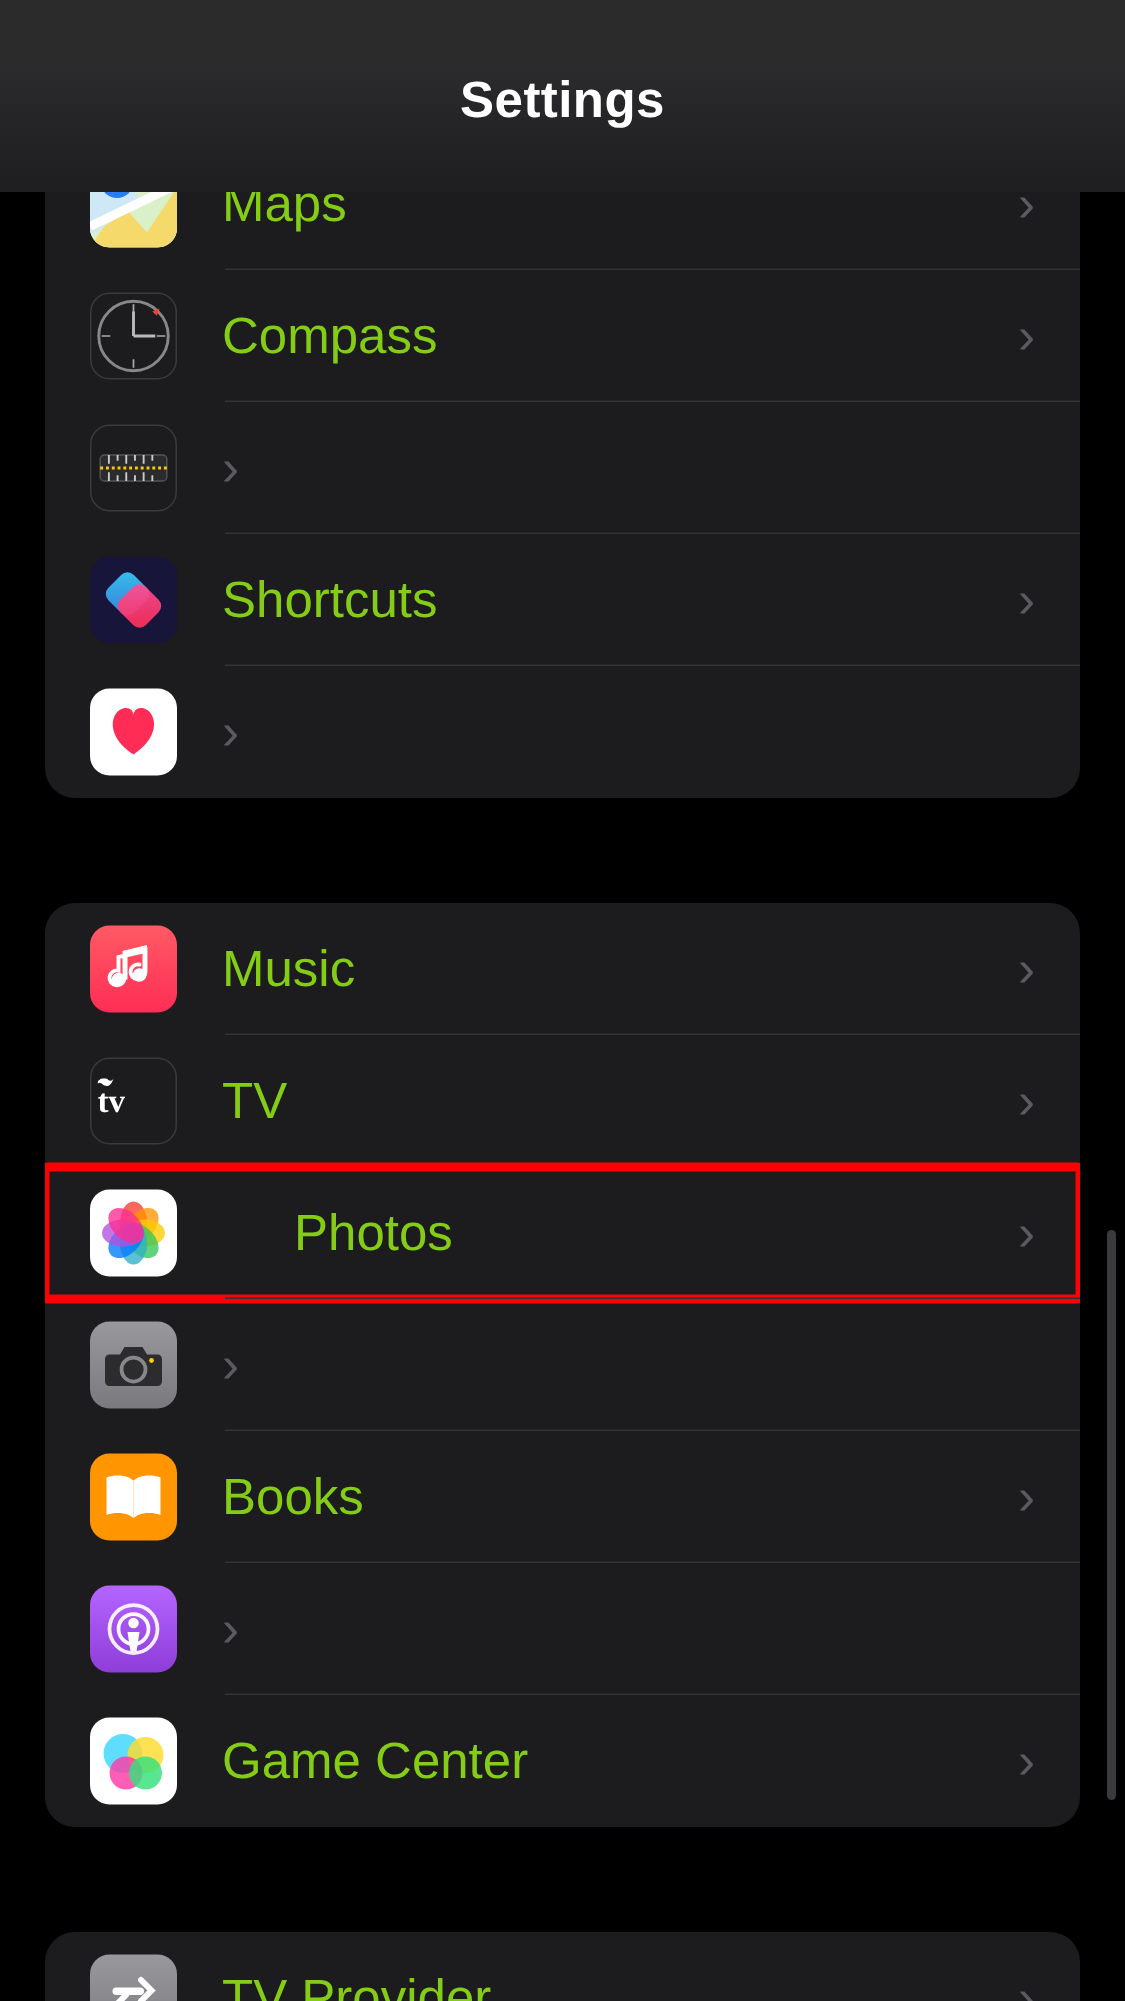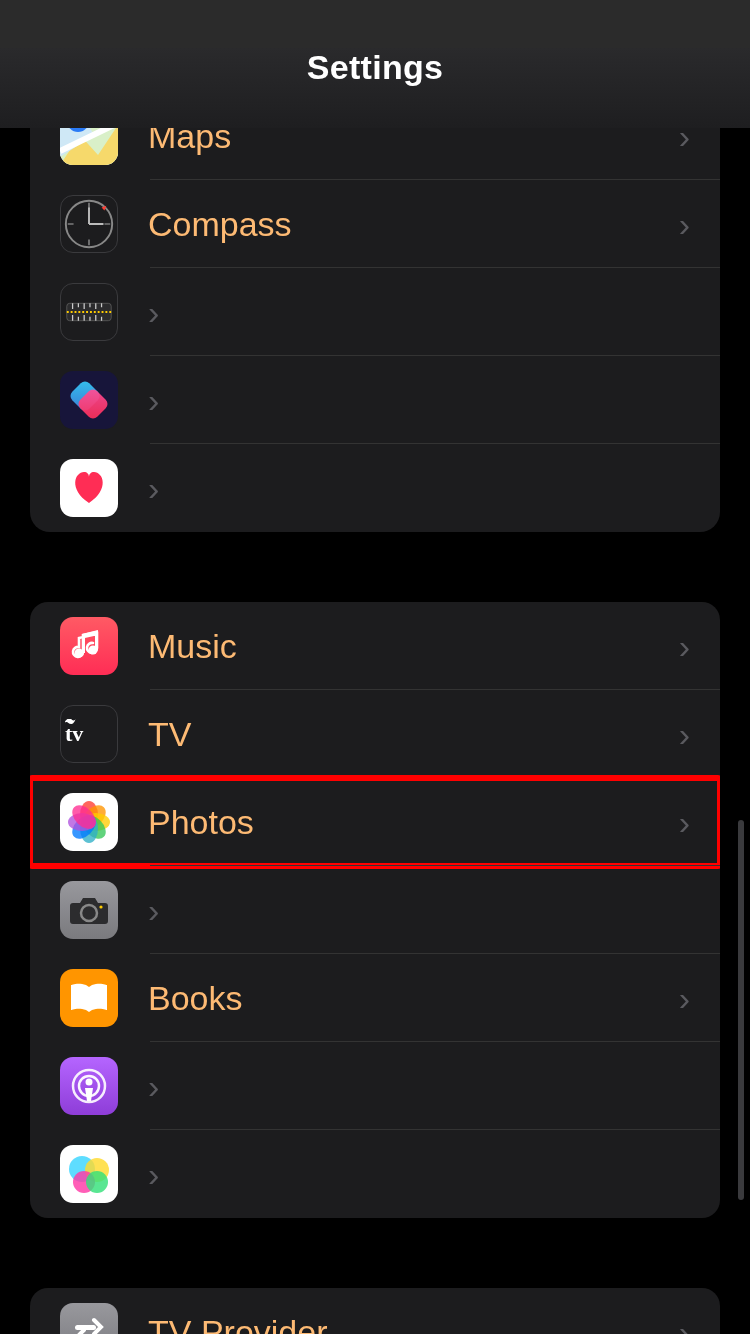--- a/index.html
+++ b/index.html
@@ -5,34 +5,34 @@
   * { margin:0; padding:0; box-sizing:border-box; -webkit-font-smoothing:antialiased; }
   html,body { width:750px; height:1334px; background:#000; overflow:hidden;
     font-family:-apple-system,"SF Pro Text","Helvetica Neue",Helvetica,Arial,sans-serif;
     color:#fff; }
   .status-bar { height:48px; background:#2b2b2b; }
   .nav-bar { height:80px; background:linear-gradient(#2a2a2c,#1e1e20);
     display:flex; justify-content:center; }
   .nav-title { font-size:34px; font-weight:700; letter-spacing:.3px; }
   .scroll { height:calc(1334px - 128px); overflow:hidden; padding:0 30px; }
   .group { background:#1c1c1e; border-radius:20px; overflow:hidden; }
-  .group + .group { margin-top:70px;border-radius:18px; }
+  .group + .group { margin-top:70px; }
   .group.first { margin-top:-36px; }
   .group.last { margin-top:70px; }
   .row { display:flex; align-items:center; height:88px; padding:0 30px;
     position:relative; cursor:pointer; }
   .row:not(:last-child)::after { content:""; position:absolute; left:120px; right:0;
     bottom:0; height:1px; background:#333; }
   .icon-wrap { width:58px; height:58px; border-radius:13px; flex:0 0 58px;
     display:flex; align-items:center; justify-content:center; margin-right:30px;
     overflow:hidden; }
-  .label { font-size:34px; font-weight:400; color:#fdba74; flex:1; }
+  .label { font-size:34px; font-weight:400; color:#84cc16; flex:1; }
   .chevron { color:#5a5a5f; font-size:34px; font-weight:300; }
   .highlight { position:relative; outline:6px solid #ff0000; outline-offset:-3px;
-    z-index:5; border-radius:2px; }
+    z-index:5; border-radius:2px;gap:48px; }
   .highlight::after { background:#333 !important; }
   .scrollbar-track { position:absolute; right:6px; top:820px; width:6px; height:380px;
     background:#3a3a3d; border-radius:3px; }
   svg { display:block; }
 </style>
 </head>
 <body>
 
 <div class="status-bar"></div>
 
@@ -112,20 +112,21 @@
             </linearGradient>
             <linearGradient id="sg2" x1="0" y1="0" x2="1" y2="1">
               <stop offset="0" stop-color="#ff4e9b"></stop>
                 <stop offset="1" stop-color="#ff2d55"></stop>
             </linearGradient>
           </defs>
           <rect x="13" y="13" width="24" height="24" rx="6" fill="url(#sg1)" transform="rotate(45 25 25)"></rect>
           <rect x="21" y="21" width="24" height="24" rx="6" fill="url(#sg2)" transform="rotate(45 33 33)" opacity=".92"></rect>
         </svg>
       </div>
+      <div class="label">Shortcuts</div>
       <div class="chevron">›</div>
     </div>
 
     <div class="row">
       <div class="icon-wrap" style="background:#fff">
         <svg width="58" height="58" viewBox="0 0 58 58">
           <path d="M29 44 C8 30 15 13 24 13 C27 13 29 15 29 18 C29 15 31 13 34 13 C43 13 50 30 29 44 Z" fill="#ff2d55"></path>
         </svg>
       </div>
       <div class="chevron">›</div>
@@ -215,20 +216,21 @@
 
     <div class="row">
       <div class="icon-wrap" style="background:#fff">
         <svg width="50" height="50" viewBox="0 0 50 50">
           <circle cx="18" cy="20" r="13" fill="#3bd6ff" opacity=".82"></circle>
           <circle cx="33" cy="21" r="12" fill="#ffdb2e" opacity=".82"></circle>
           <circle cx="20" cy="33" r="11" fill="#ff3ba7" opacity=".82"></circle>
           <circle cx="33" cy="33" r="11" fill="#35e07a" opacity=".82"></circle>
         </svg>
       </div>
+      <div class="label">Game Center</div>
       <div class="chevron">›</div>
     </div>
   </div>
 
   <div class="group last">
     <div class="row">
       <div class="icon-wrap" style="background:linear-gradient(#98989d,#7a7a7e)">
         <svg width="40" height="40" viewBox="0 0 40 40">
           <rect x="6" y="13" width="21" height="5" rx="2.5" fill="#fff"></rect>
           <rect x="13" y="22" width="21" height="5" rx="2.5" fill="#fff"></rect>

